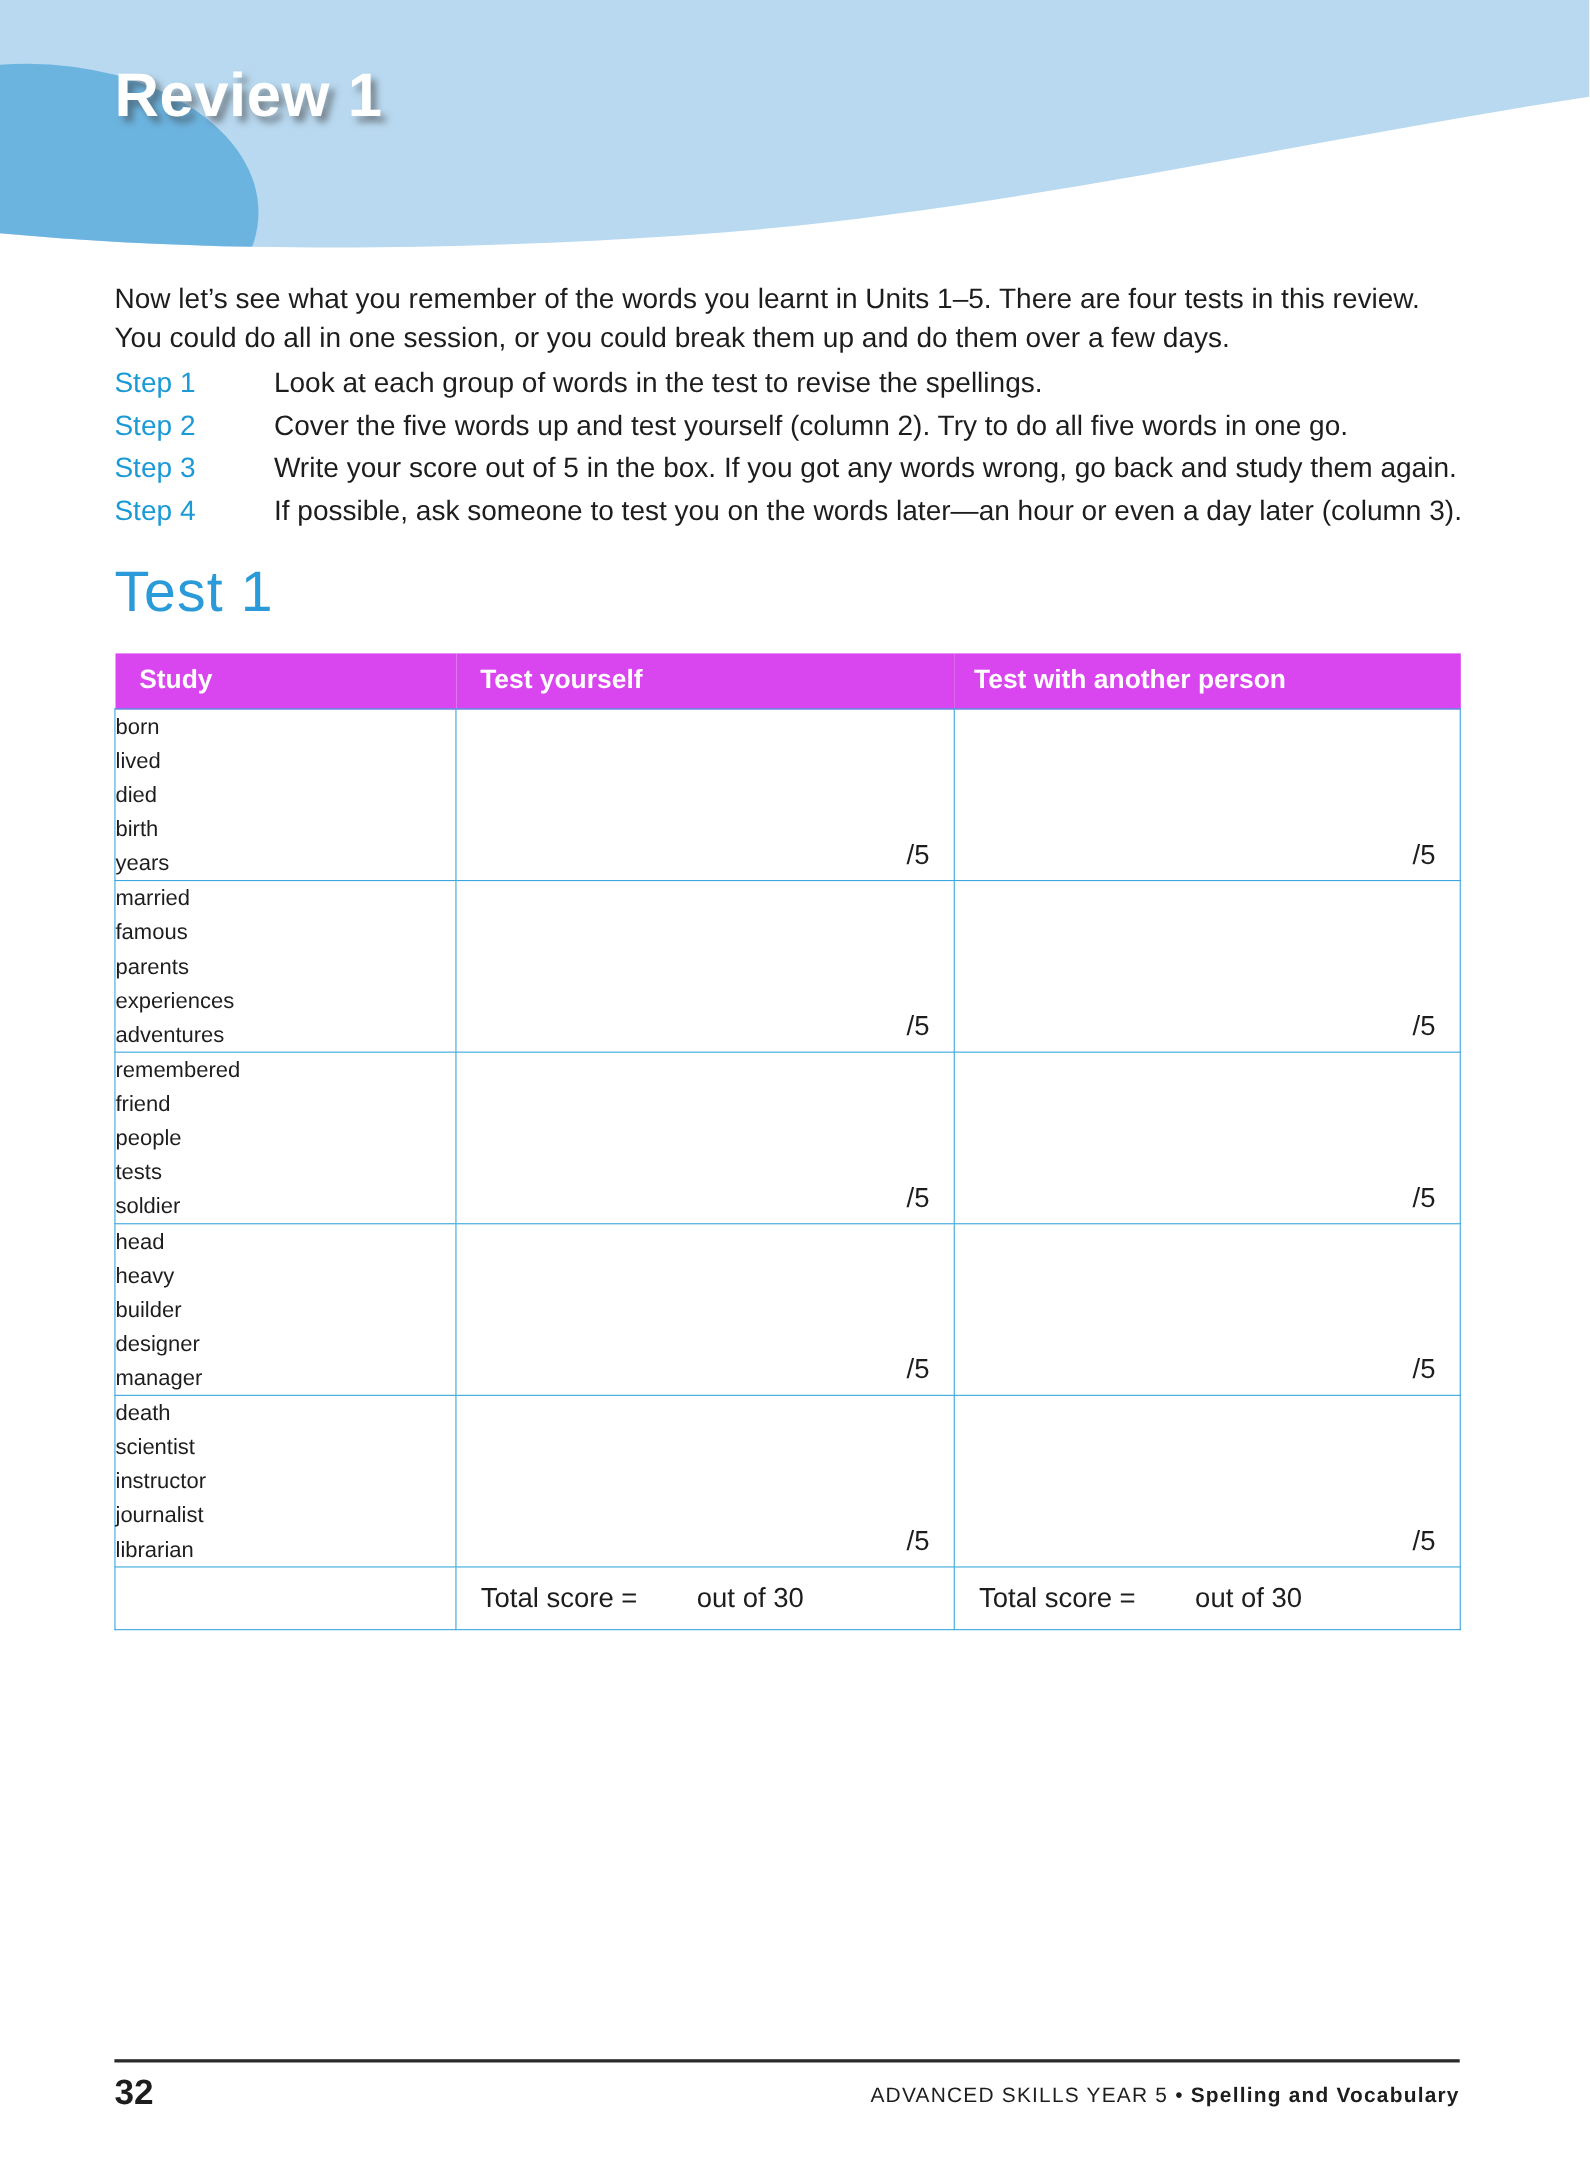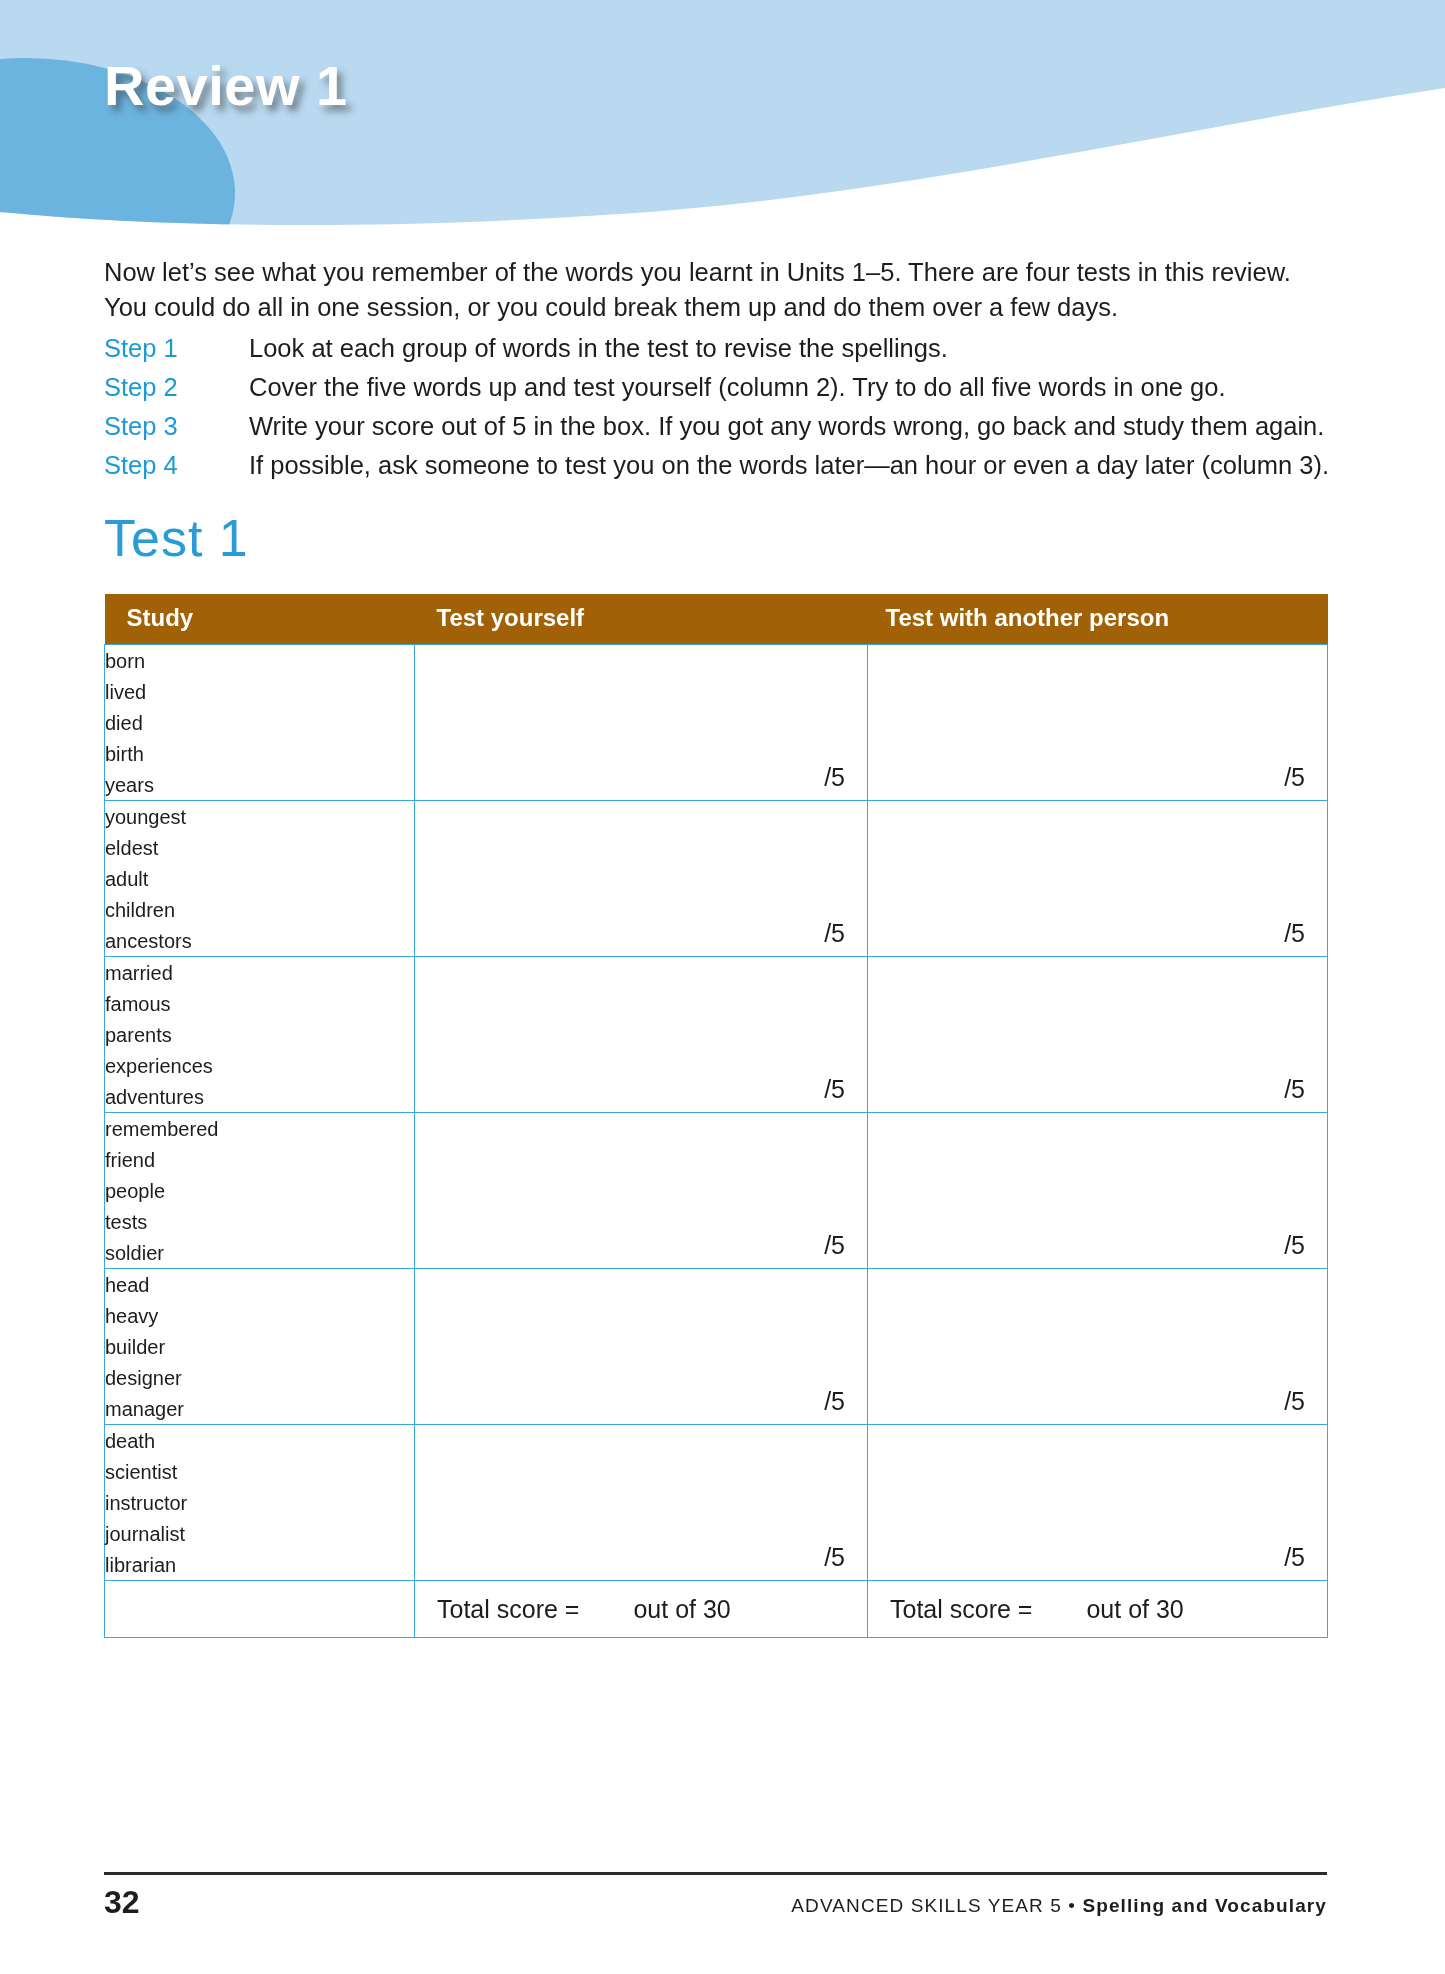--- a/index.html
+++ b/index.html
@@ -96,21 +96,21 @@
   table.spell {
     border-collapse: collapse;
     width: 1223px;
     table-layout: fixed;
   }
   table.spell col.c1 { width: 310px; }
   table.spell col.c2 { width: 453px; }
   table.spell col.c3 { width: 460px; }
 
   table.spell thead th {
-    background: #a16207;
+    background: #d946ef;
     color: #ffffff;
     font-size: 24px;
     font-weight: bold;
     text-align: left;
     padding: 10px 0 12px 22px;
     border: none;
     height: 20px;
     vertical-align: middle;
   }
   table.spell thead th.h3 { padding-left: 18px; }
@@ -249,35 +249,20 @@
           <div class="word">years</div>
         </td>
         <td class="score-cell">
           <span class="score-mark">/5</span>
         </td>
         <td class="score-cell">
           <span class="score-mark">/5</span>
         </td>
       </tr>
 
-      <tr>
-        <td class="study-cell">
-          <div class="word">youngest</div>
-          <div class="word">eldest</div>
-          <div class="word">adult</div>
-          <div class="word">children</div>
-          <div class="word">ancestors</div>
-        </td>
-        <td class="score-cell">
-          <span class="score-mark">/5</span>
-        </td>
-        <td class="score-cell">
-          <span class="score-mark">/5</span>
-        </td>
-      </tr>
 
       <tr>
         <td class="study-cell">
           <div class="word">married</div>
           <div class="word">famous</div>
           <div class="word">parents</div>
           <div class="word">experiences</div>
           <div class="word">adventures</div>
         </td>
         <td class="score-cell">

